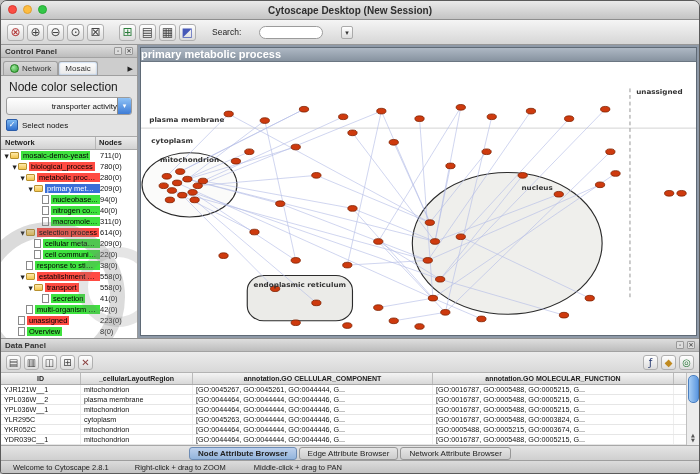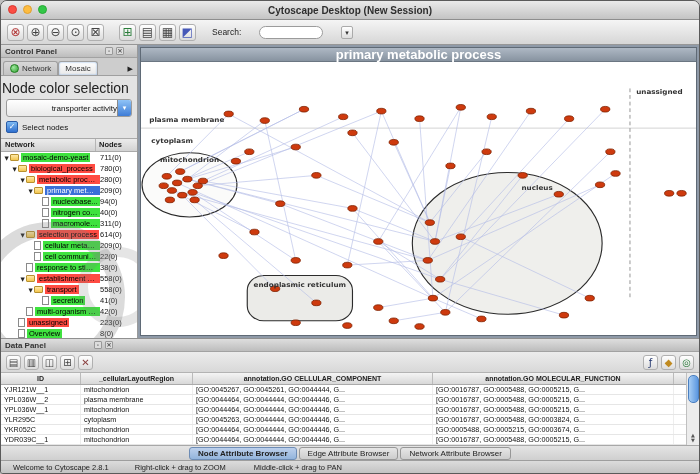--- a/index.html
+++ b/index.html
@@ -32,34 +32,34 @@
   .search-arrow{font-size:7px;color:#333;border:1px solid #aaa;border-radius:2px;
                 background:linear-gradient(#fff,#ddd);padding:0 3px;height:11px;line-height:11px;}
 
   
   .main{flex:1;display:flex;min-height:0;}
 
   
   .control-panel{flex:0 0 136px;width:136px;background:#e3e3e3;border-right:1px solid #9a9a9a;
                  display:flex;flex-direction:column;overflow:hidden;}
   .panel-header{height:12px;flex:0 0 12px;background:linear-gradient(#dedede,#bdbdbd);border-bottom:1px solid #a2a2a2;
-                display:flex;align-items:center;padding:0 4px;
+                display:flex;align-items:center;justify-content:space-between;padding:0 4px;
                 font-size:8px;font-weight:bold;color:#333;gap:48px;}
   .panel-btns{display:flex;gap:3px;}
   .panel-btns span{width:8px;height:8px;box-sizing:border-box;border:1px solid #999;background:#ddd;
                    font-size:6px;line-height:6px;text-align:center;border-radius:1px;color:#555;}
   .cp-tabs{flex:0 0 16px;display:flex;align-items:flex-end;background:#cdcdcd;border-bottom:1px solid #9f9f9f;padding:1px 2px 0;}
   .cp-tab{height:14px;box-sizing:border-box;display:flex;align-items:center;gap:3px;padding:0 6px;font-size:8px;
           border:1px solid #9f9f9f;border-bottom:none;border-radius:3px 3px 0 0;
           background:linear-gradient(#d8d8d8,#c2c2c2);color:#333;}
   .cp-tab.active{background:linear-gradient(#fdfdfd,#e9e9e9);font-weight:normal;box-shadow:0 0 2px #7aa7e0 inset;}
   .tab-ic{width:7px;height:7px;border-radius:50%;background:radial-gradient(circle at 35% 35%,#9fe89f,#2f9e2f);border:1px solid #1e7e1e;}
   .cp-tab-arrow{margin-left:auto;font-size:7px;color:#222;padding:0 2px 2px 2px;font-family:"DejaVu Sans",sans-serif;}
   .cp-body{flex:1;display:flex;flex-direction:column;min-height:0;}
-  .cp-label{font-size:14px;color:#222;padding:4px 1px 2px;}
+  .cp-label{font-size:12px;color:#222;padding:4px 8px 2px;}
   .combo{margin:1px 5px 4px;height:16px;flex:0 0 16px;border:1px solid #9b9b9b;border-radius:3px;
          background:linear-gradient(#ffffff,#e9e9e9);display:flex;align-items:center;justify-content:flex-end;overflow:hidden;}
   .combo-text{font-size:8px;padding-left:4px;white-space:nowrap;color:#111;}
   .combo-btn{width:13px;align-self:stretch;background:linear-gradient(#8fc3f7,#3e7cd6);color:#fff;font-size:7px;
              display:flex;align-items:center;justify-content:center;border-left:1px solid #8a8a8a;font-family:"DejaVu Sans",sans-serif;}
   .cp-check{display:flex;align-items:center;gap:4px;padding:0 5px 5px;font-size:8px;color:#111;}
   .checkbox{width:10px;height:10px;flex:0 0 10px;border-radius:2px;background:linear-gradient(#7db9f2,#2f6fce);
             border:1px solid #2a5ca8;color:#fff;font-size:8px;line-height:10px;text-align:center;font-family:"DejaVu Sans",sans-serif;}
   .tree-header{flex:0 0 12px;display:flex;background:linear-gradient(#ececec,#d2d2d2);
                border-top:1px solid #aaa;border-bottom:1px solid #aaa;font-size:7.5px;font-weight:bold;color:#222;}
@@ -77,22 +77,22 @@
   .tlabel.selected{background:#3a6fd8;color:#fff;}
   .tcount{margin-left:auto;flex:0 0 37px;width:37px;color:#111;}
   .watermark{position:absolute;bottom:-34px;left:-26px;width:120px;height:120px;
              border:15px solid rgba(125,125,125,0.28);border-radius:50%;pointer-events:none;}
   .watermark::after{content:"";position:absolute;right:-48px;top:10px;width:60px;height:60px;
              border:10px solid rgba(125,125,125,0.20);border-radius:50%;}
 
   
   .desktop{flex:1;background:#8f9aa8;padding:2px;display:flex;min-width:0;}
   .net-window{flex:1;display:flex;flex-direction:column;border:1px solid #5f6a76;background:#fff;min-width:0;}
-  .net-title{flex:0 0 13px;background:linear-gradient(#aeb8c4,#8793a0);color:#fff;font-size:13px;font-weight:bold;
-             text-align:center;line-height:13px;border-bottom:1px solid #6b7682;}
+  .net-title{flex:0 0 13px;background:linear-gradient(#aeb8c4,#8793a0);color:#fff;font-size:11px;font-weight:bold;
+             line-height:13px;border-bottom:1px solid #6b7682;}
   .net-canvas{flex:1;background:#fff;min-height:0;}
   .net-canvas svg{width:100%;height:100%;display:block;}
   .region{stroke:#2b2b2b;stroke-width:1.1;}
   .boundary{stroke:#c9c9c9;stroke-width:0.8;}
   .dash{stroke:#888;stroke-width:0.9;stroke-dasharray:4 3;}
   .edge{stroke:#b4bce6;stroke-width:0.7;opacity:0.9;}
   .nnode{fill:#ce3a0e;stroke:#7e2100;stroke-width:0.8;}
   .rlabel{font:bold 7px "DejaVu Sans",sans-serif;fill:#333;}
   .rlabel.mid{text-anchor:middle;}
 

